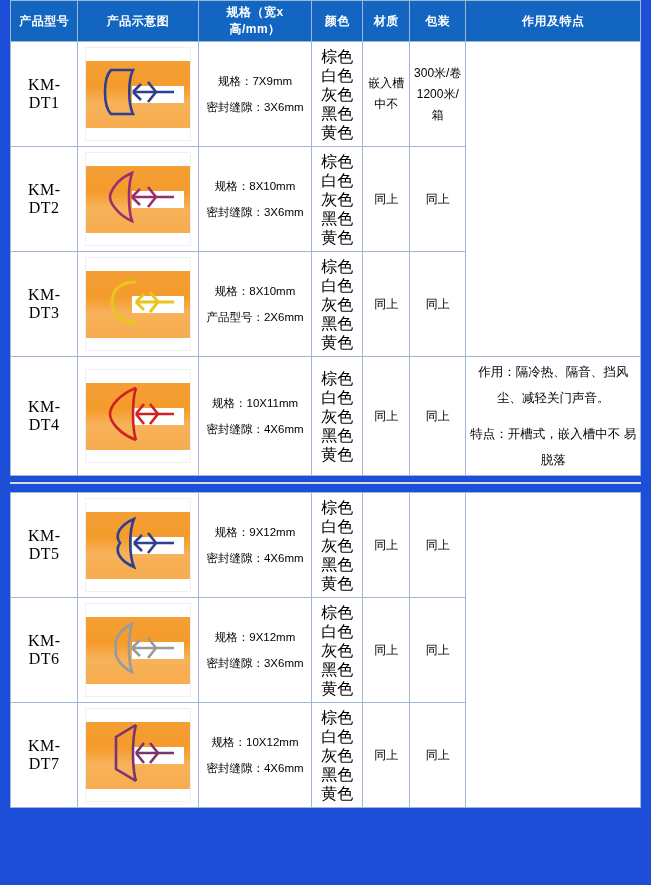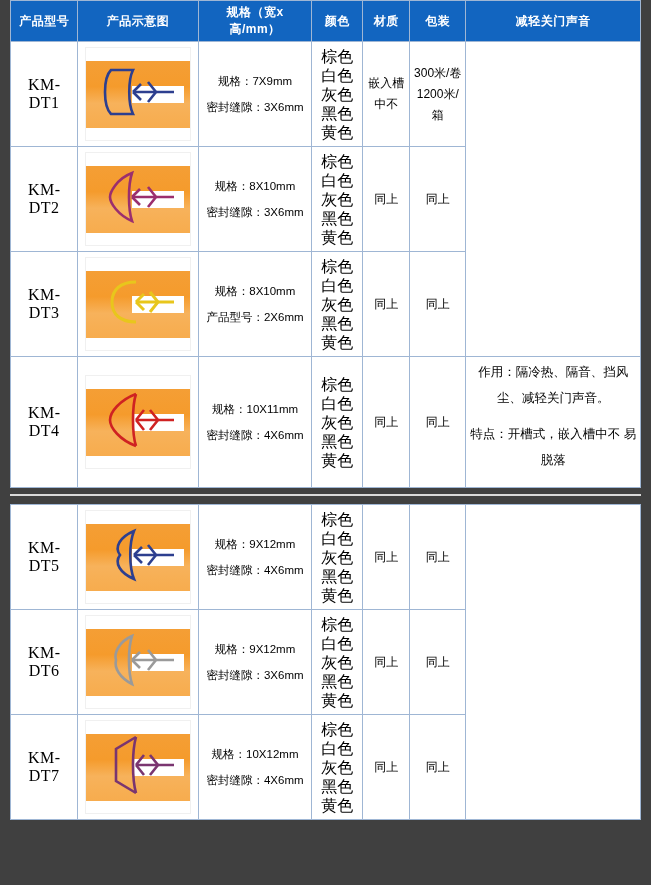--- a/index.html
+++ b/index.html
@@ -11,21 +11,21 @@
     width: 651px;
     height: 885px;
     font-family: "Liberation Sans", sans-serif;
     color: #000;
     overflow: hidden;
   }
   .page {
     width: 651px;
     height: 885px;
     position: relative;
-    background: #404040;
+    background: #1d4ed8;
   }
   table.spec {
     border-collapse: collapse;
     table-layout: fixed;
     width: 631px;
     margin: 0 10px;
     background: #ffffff;
   }
   table.spec td, table.spec th {
     border: 1px solid #9fb6d4;
@@ -67,21 +67,21 @@
   .mat-cell, .pack-cell {
     font-size: 12px;
     line-height: 21px;
   }
   .feat-cell {
     font-size: 12.5px;
     line-height: 26px;
     padding: 6px 10px;
   }
   .feat-cell p { margin: 0 0 10px 0; text-align: center; }
-  .feat-cell p:last-child { margin-bottom: 12px; }
+  .feat-cell p:last-child { margin-bottom: 0; }
   .blank-feat { background: #ffffff; }
 
   tbody tr { height: 105px; }
 
   
   .prod-img {
     width: 104px;
     height: 92px;
     margin: 0 auto;
     position: relative;
@@ -128,21 +128,21 @@
         <col class="c-feat">
     </colgroup>
     <thead>
       <tr>
         <th>产品型号</th>
         <th>产品示意图</th>
         <th>规格（宽x高/mm）</th>
         <th>颜色</th>
         <th>材质</th>
         <th>包装</th>
-        <th>减轻关门声音</th>
+        <th>作用及特点</th>
       </tr>
     </thead>
     <tbody>
 
       <tr>
         <td class="model-cell">KM-DT1</td>
         <td>
           <div class="prod-img">
             <div class="band-top"></div>
             <div class="band-bottom"></div>

